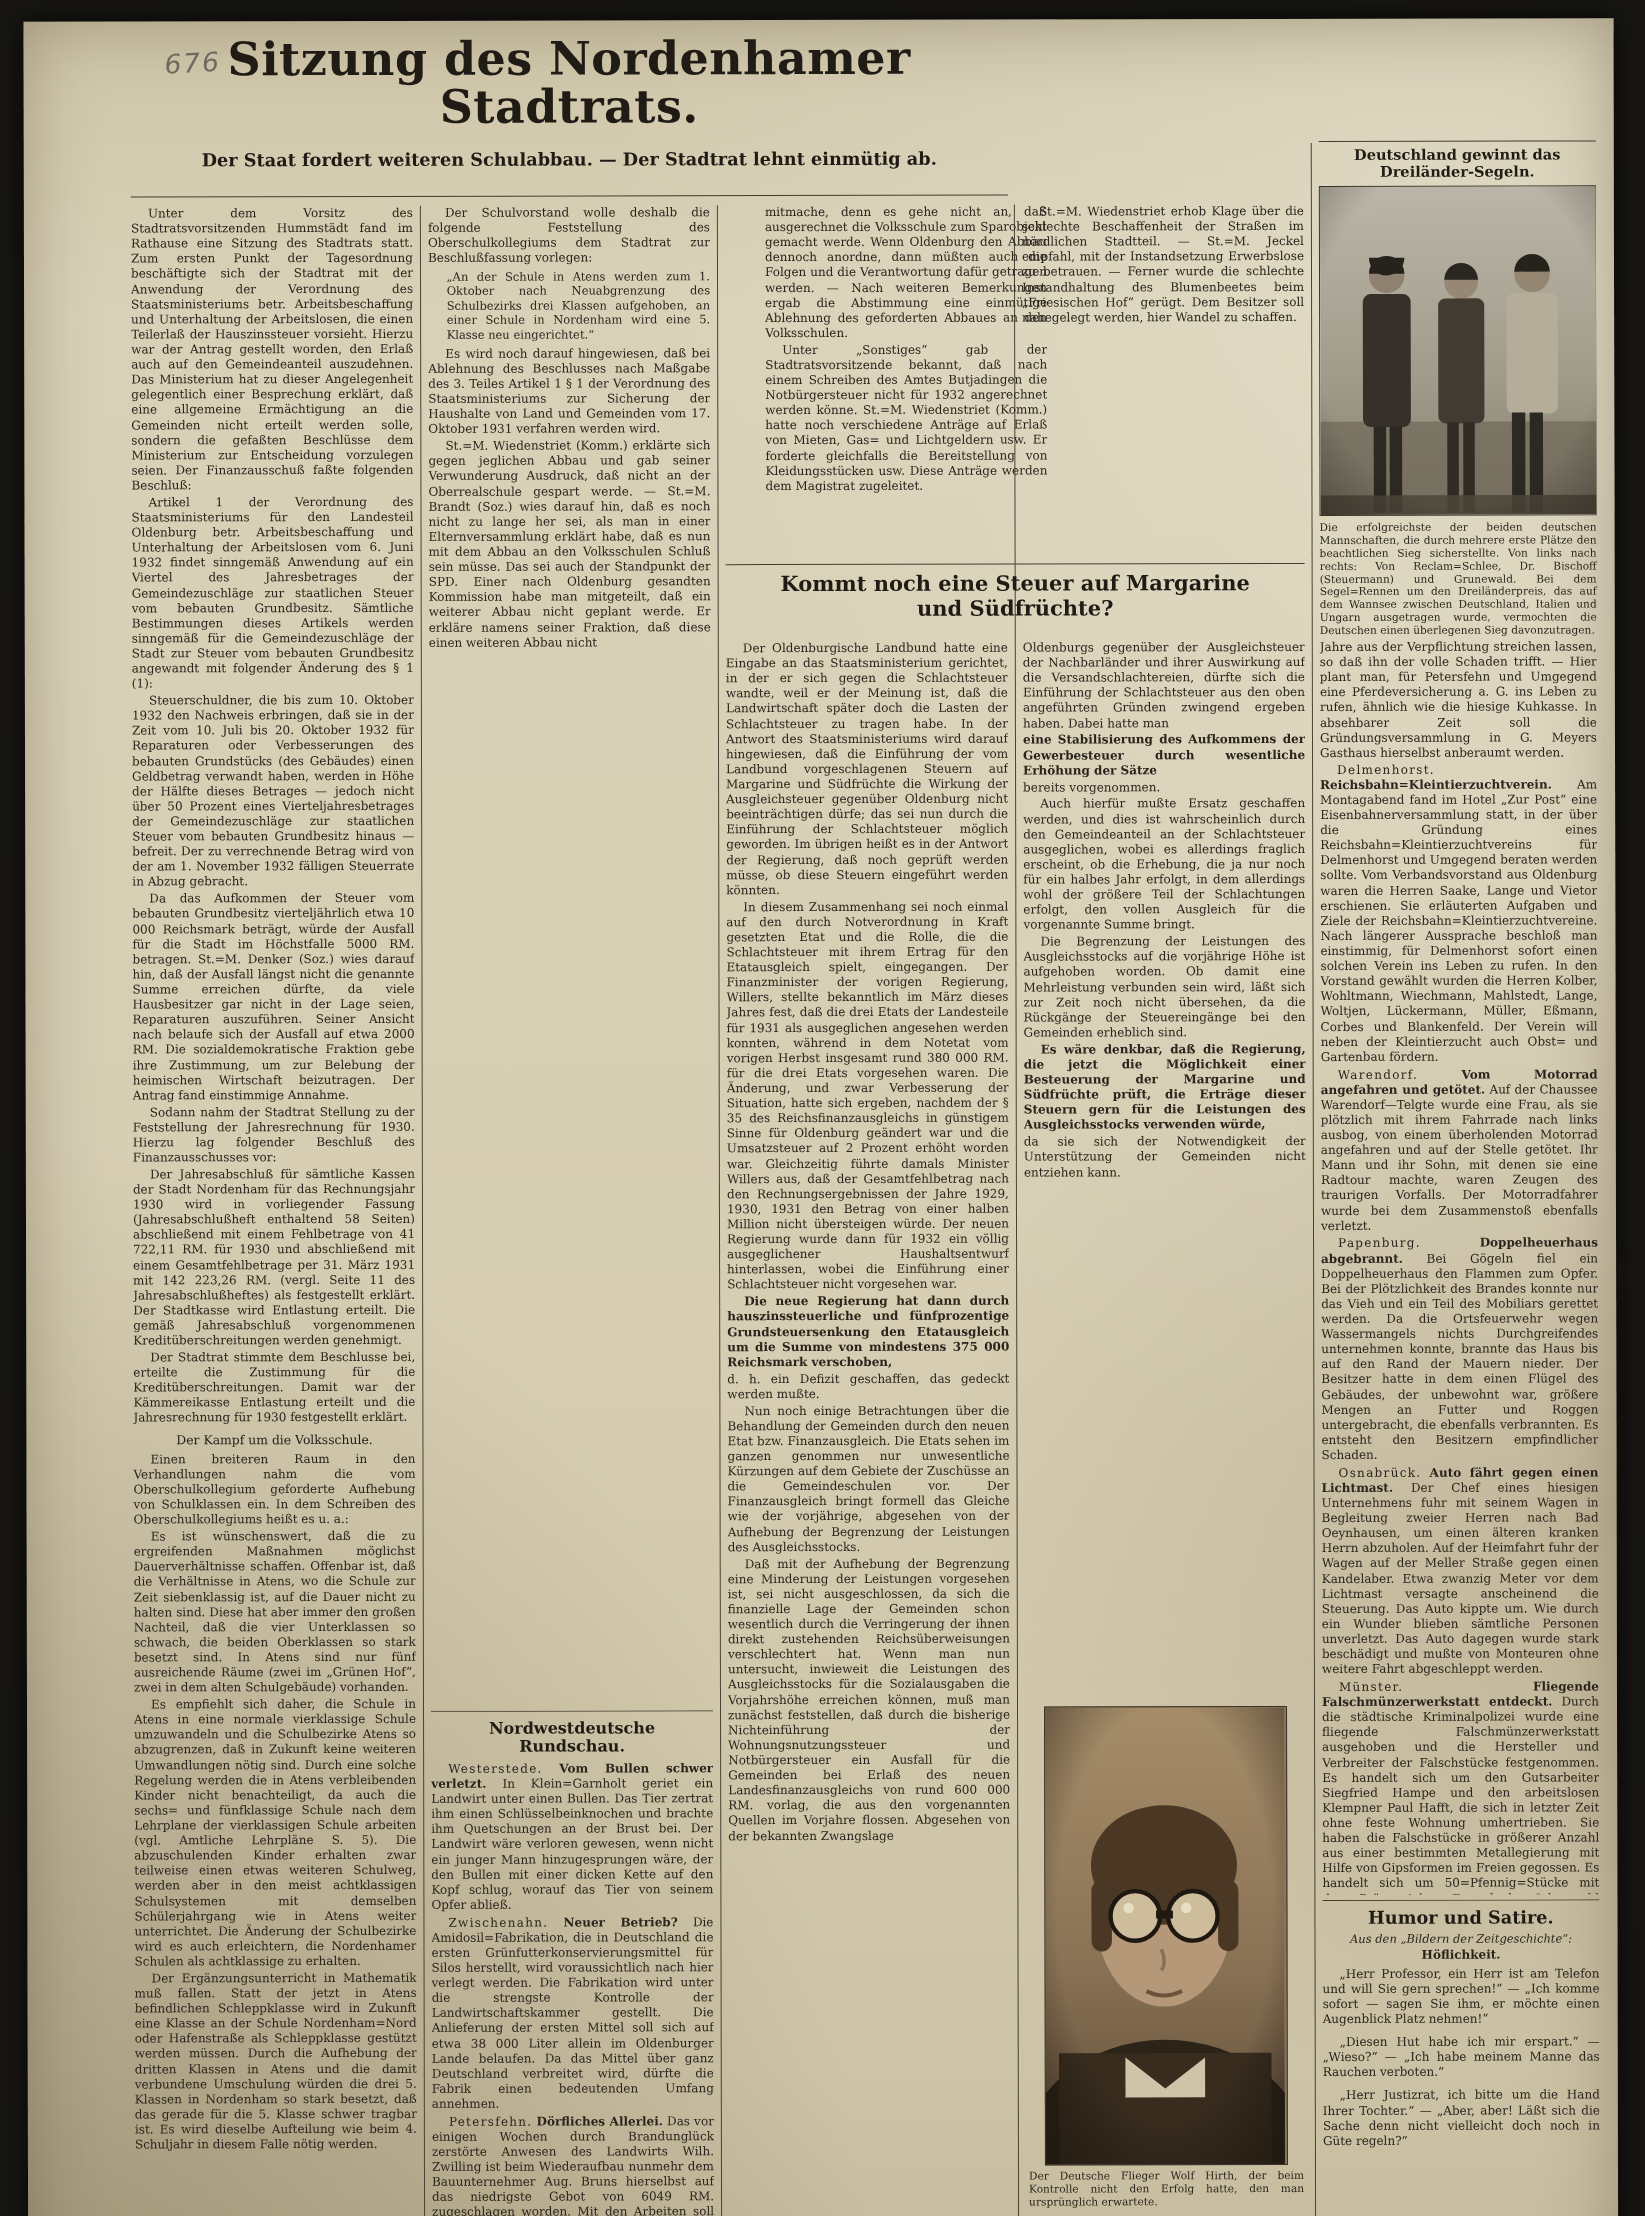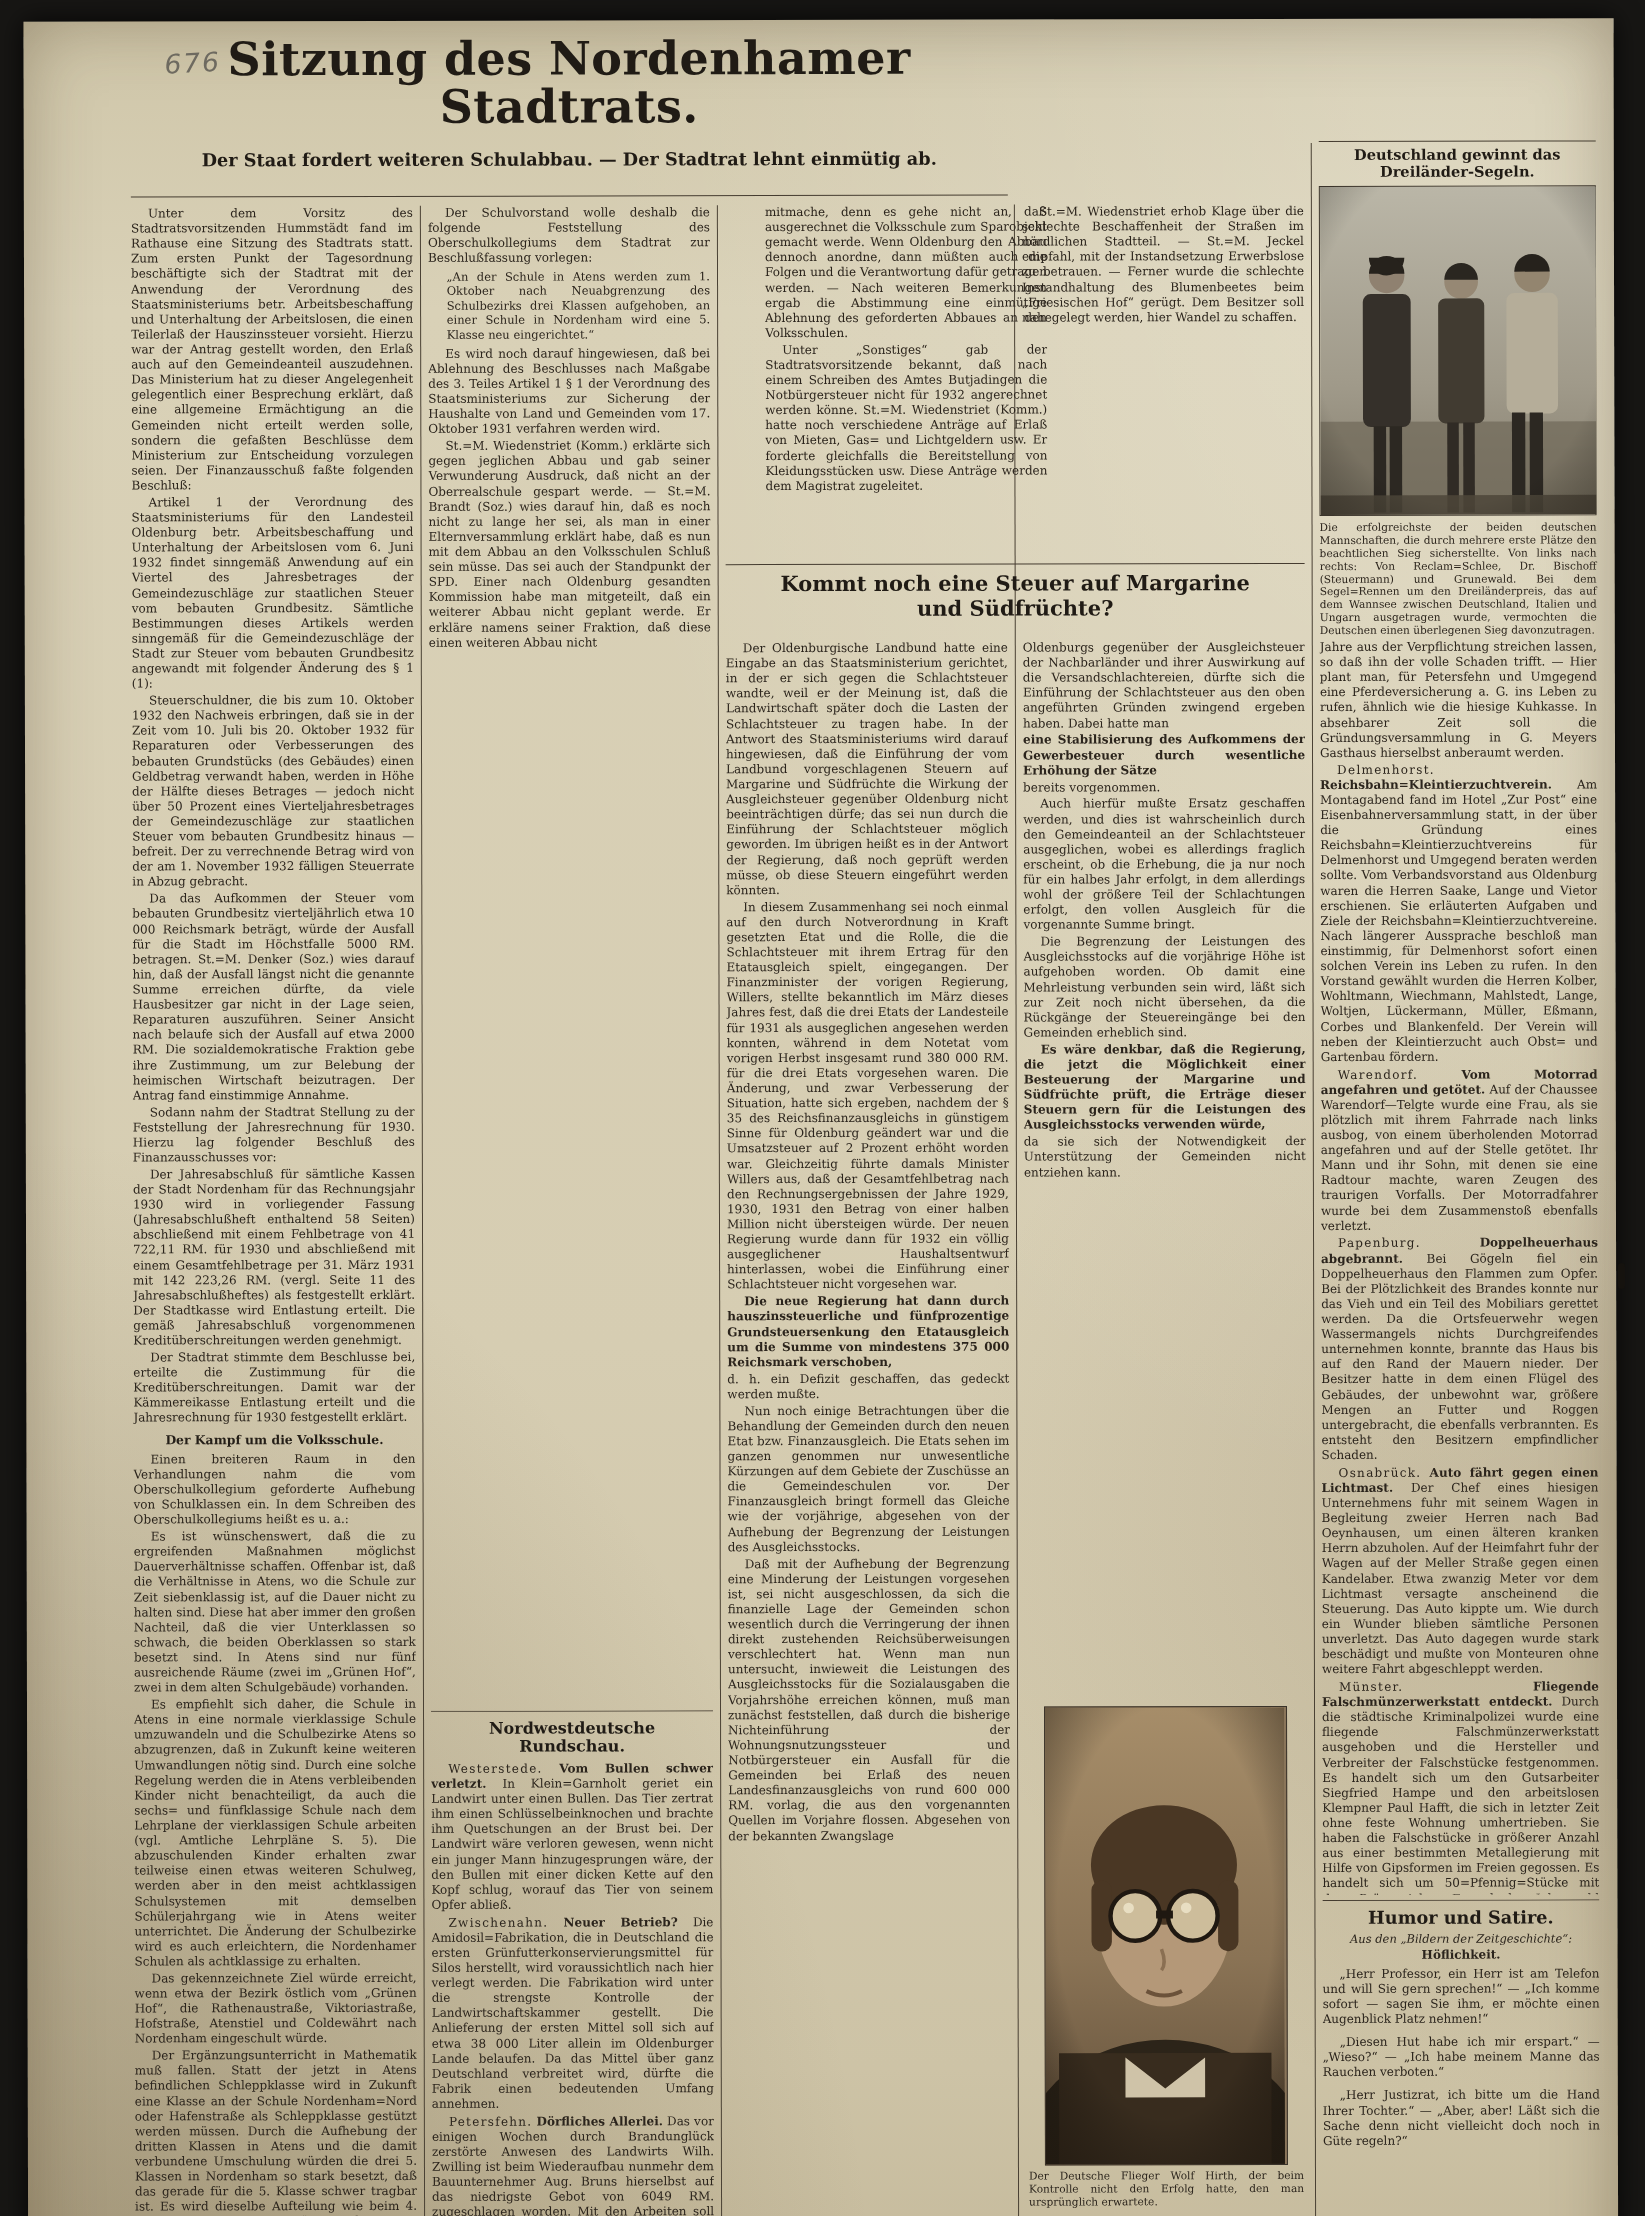--- a/index.html
+++ b/index.html
@@ -23,21 +23,21 @@
   .vrule{position:absolute;width:0.9px;background:#4a4134;}
   .v1{left:396px;top:185px;height:2199px;}
   .v2{left:693px;top:185px;height:2199px;}
   .v3{left:990px;top:185px;height:2199px;}
   .v4{left:1287px;top:124px;height:2265px;}
   .col{position:absolute;overflow:hidden;font-size:12px;line-height:1.26;text-align:justify;color:#2b241c;}
   .col p{margin:0 0 1.8px;text-indent:17px;}
   .col p.bold{font-weight:bold;}
   .col p.quote{margin:3.5px 0 4.4px 18.6px;text-indent:0;font-size:11.5px;}
   .col p.noind{text-indent:0;}
-  .crosshead{margin:6.2px 0 4.4px;font-size:12.4px;text-align:center;font-weight:bold;color:#241e17;}
+  .crosshead{margin:6.2px 0 4.4px;font-size:12.4px;text-align:center;font-weight:normal;color:#241e17;}
   .col1{left:107px;top:185px;width:282px;height:2199px;}
   .col2a{left:404px;top:185px;width:282px;height:1498px;}
   .col3a{left:701px;top:185px;width:282px;height:355px;margin-left:40px;}
   .col4a{left:998px;top:185px;width:282px;height:355px;}
   .marg-head{position:absolute;left:701px;top:544px;width:579px;text-align:center;color:#201b15;}
   .marg-head h2{margin:7px auto 0;max-width:470px;font-size:21px;line-height:1.18;font-weight:bold;}
   .col3b{left:701px;top:621px;width:282px;height:1764px;}
   .col4b{left:998px;top:621px;width:282px;height:1055px;}
   .rund-block{position:absolute;left:404px;top:1690px;width:282px;height:706px;overflow:hidden;color:#2b241c;}
   .rund-block h2{margin:8px auto 6.2px;max-width:204px;font-size:16px;line-height:1.12;font-weight:bold;
@@ -85,21 +85,20 @@
       <p>Artikel 1 der Verordnung des Staatsministeriums für den Landesteil Oldenburg betr. Arbeitsbeschaffung und Unterhaltung der Arbeitslosen vom 6. Juni 1932 findet sinngemäß Anwendung auf ein Viertel des Jahresbetrages der Gemeindezuschläge zur staatlichen Steuer vom bebauten Grundbesitz. Sämtliche Bestimmungen dieses Artikels werden sinngemäß für die Gemeindezuschläge der Stadt zur Steuer vom bebauten Grundbesitz angewandt mit folgender Änderung des § 1 (1):</p>
       <p>Steuerschuldner, die bis zum 10. Oktober 1932 den Nachweis erbringen, daß sie in der Zeit vom 10. Juli bis 20. Oktober 1932 für Reparaturen oder Verbesserungen des bebauten Grundstücks (des Gebäudes) einen Geldbetrag verwandt haben, werden in Höhe der Hälfte dieses Betrages — jedoch nicht über 50 Prozent eines Vierteljahresbetrages der Gemeindezuschläge zur staatlichen Steuer vom bebauten Grundbesitz hinaus — befreit. Der zu verrechnende Betrag wird von der am 1. November 1932 fälligen Steuerrate in Abzug gebracht.</p>
       <p>Da das Aufkommen der Steuer vom bebauten Grundbesitz vierteljährlich etwa 10 000 Reichsmark beträgt, würde der Ausfall für die Stadt im Höchstfalle 5000 RM. betragen. St.=M. Denker (Soz.) wies darauf hin, daß der Ausfall längst nicht die genannte Summe erreichen dürfte, da viele Hausbesitzer gar nicht in der Lage seien, Reparaturen auszuführen. Seiner Ansicht nach belaufe sich der Ausfall auf etwa 2000 RM. Die sozialdemokratische Fraktion gebe ihre Zustimmung, um zur Belebung der heimischen Wirtschaft beizutragen. Der Antrag fand einstimmige Annahme.</p>
       <p>Sodann nahm der Stadtrat Stellung zu der Feststellung der Jahresrechnung für 1930. Hierzu lag folgender Beschluß des Finanzausschusses vor:</p>
       <p>Der Jahresabschluß für sämtliche Kassen der Stadt Nordenham für das Rechnungsjahr 1930 wird in vorliegender Fassung (Jahresabschlußheft enthaltend 58 Seiten) abschließend mit einem Fehlbetrage von 41 722,11 RM. für 1930 und abschließend mit einem Gesamtfehlbetrage per 31. März 1931 mit 142 223,26 RM. (vergl. Seite 11 des Jahresabschlußheftes) als festgestellt erklärt. Der Stadtkasse wird Entlastung erteilt. Die gemäß Jahresabschluß vorgenommenen Kreditüberschreitungen werden genehmigt.</p>
       <p>Der Stadtrat stimmte dem Beschlusse bei, erteilte die Zustimmung für die Kreditüberschreitungen. Damit war der Kämmereikasse Entlastung erteilt und die Jahresrechnung für 1930 festgestellt erklärt.</p>
       <h3 class="crosshead">Der Kampf um die Volksschule.</h3>
       <p>Einen breiteren Raum in den Verhandlungen nahm die vom Oberschulkollegium geforderte Aufhebung von Schulklassen ein. In dem Schreiben des Oberschulkollegiums heißt es u. a.:</p>
       <p>Es ist wünschenswert, daß die zu ergreifenden Maßnahmen möglichst Dauerverhältnisse schaffen. Offenbar ist, daß die Verhältnisse in Atens, wo die Schule zur Zeit siebenklassig ist, auf die Dauer nicht zu halten sind. Diese hat aber immer den großen Nachteil, daß die vier Unterklassen so schwach, die beiden Oberklassen so stark besetzt sind. In Atens sind nur fünf ausreichende Räume (zwei im „Grünen Hof“, zwei in dem alten Schulgebäude) vorhanden.</p>
       <p>Es empfiehlt sich daher, die Schule in Atens in eine normale vierklassige Schule umzuwandeln und die Schulbezirke Atens so abzugrenzen, daß in Zukunft keine weiteren Umwandlungen nötig sind. Durch eine solche Regelung werden die in Atens verbleibenden Kinder nicht benachteiligt, da auch die sechs= und fünfklassige Schule nach dem Lehrplane der vierklassigen Schule arbeiten (vgl. Amtliche Lehrpläne S. 5). Die abzuschulenden Kinder erhalten zwar teilweise einen etwas weiteren Schulweg, werden aber in den meist achtklassigen Schulsystemen mit demselben Schülerjahrgang wie in Atens weiter unterrichtet. Die Änderung der Schulbezirke wird es auch erleichtern, die Nordenhamer Schulen als achtklassige zu erhalten.</p>
-      <p>Das gekennzeichnete Ziel würde erreicht, wenn etwa der Bezirk östlich vom „Grünen Hof“, die Rathenaustraße, Viktoriastraße, Hofstraße, Atenstiel und Coldewährt nach Nordenham eingeschult würde.</p>
       <p>Der Ergänzungsunterricht in Mathematik muß fallen. Statt der jetzt in Atens befindlichen Schleppklasse wird in Zukunft eine Klasse an der Schule Nordenham=Nord oder Hafenstraße als Schleppklasse gestützt werden müssen. Durch die Aufhebung der dritten Klassen in Atens und die damit verbundene Umschulung würden die drei 5. Klassen in Nordenham so stark besetzt, daß das gerade für die 5. Klasse schwer tragbar ist. Es wird dieselbe Aufteilung wie beim 4. Schuljahr in diesem Falle nötig werden.</p>
 
     </div>
 
     <div class="col col2a">
       <p>Der Schulvorstand wolle deshalb die folgende Feststellung des Oberschulkollegiums dem Stadtrat zur Beschlußfassung vorlegen:</p>
       <p class="quote">„An der Schule in Atens werden zum 1. Oktober nach Neuabgrenzung des Schulbezirks drei Klassen aufgehoben, an einer Schule in Nordenham wird eine 5. Klasse neu eingerichtet.“</p>
       <p>Es wird noch darauf hingewiesen, daß bei Ablehnung des Beschlusses nach Maßgabe des 3. Teiles Artikel 1 § 1 der Verordnung des Staatsministeriums zur Sicherung der Haushalte von Land und Gemeinden vom 17. Oktober 1931 verfahren werden wird.</p>
       <p>St.=M. Wiedenstriet (Komm.) erklärte sich gegen jeglichen Abbau und gab seiner Verwunderung Ausdruck, daß nicht an der Oberrealschule gespart werde. — St.=M. Brandt (Soz.) wies darauf hin, daß es noch nicht zu lange her sei, als man in einer Elternversammlung erklärt habe, daß es nun mit dem Abbau an den Volksschulen Schluß sein müsse. Das sei auch der Standpunkt der SPD. Einer nach Oldenburg gesandten Kommission habe man mitgeteilt, daß ein weiterer Abbau nicht geplant werde. Er erkläre namens seiner Fraktion, daß diese einen weiteren Abbau nicht</p>
     </div>

